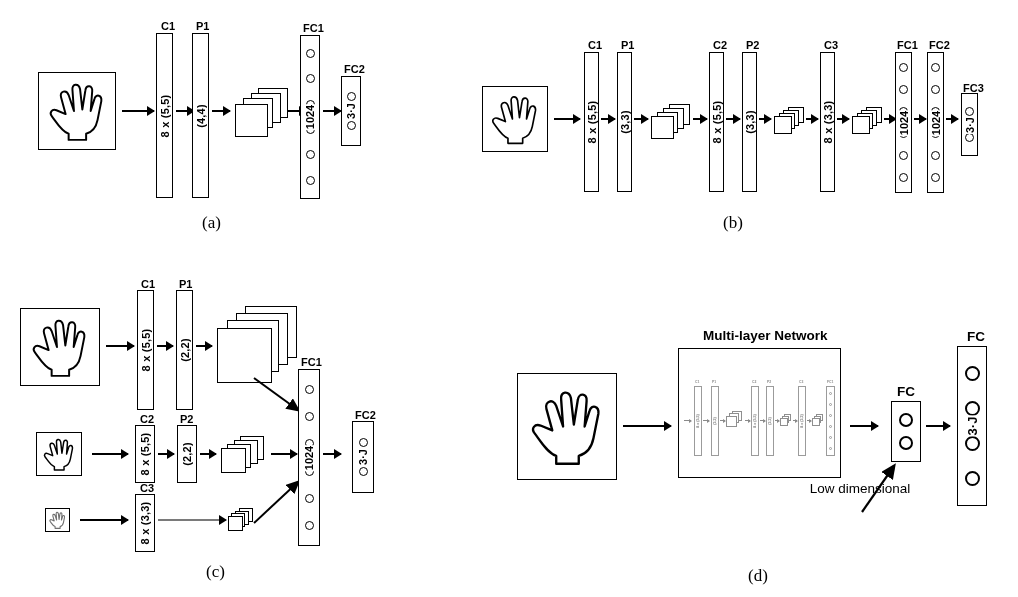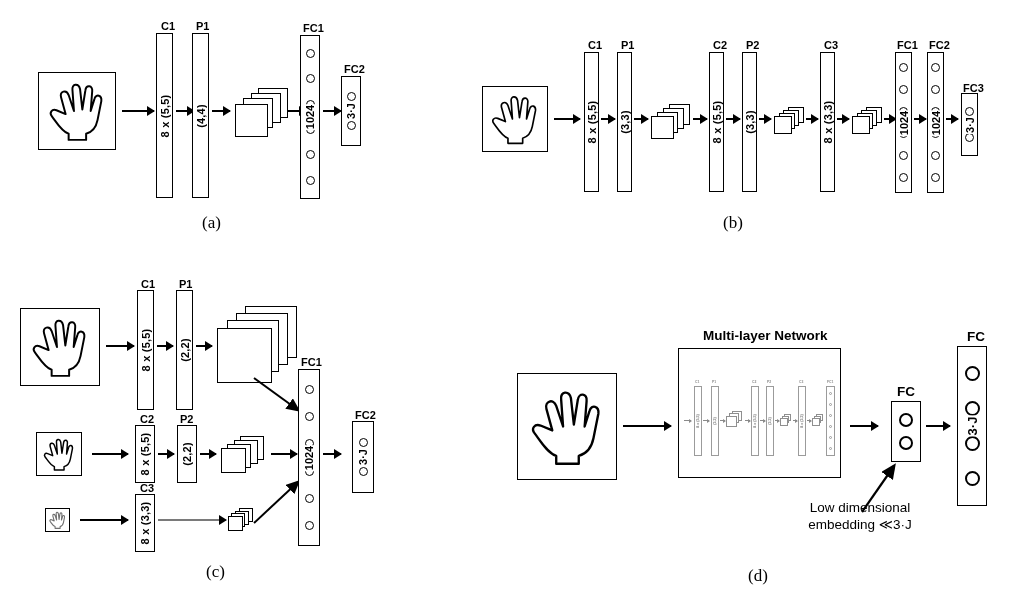--- a/index.html
+++ b/index.html
@@ -459,19 +459,18 @@
 
   <svg class="diagarrow" style="left:398px;top:178px;width:60px;height:58px;" viewBox="0 0 60 58">
     <defs>
       <marker id="ahd" markerWidth="7" markerHeight="7" refX="5.5" refY="3.2" orient="auto">
         <path d="M0,0 L7,3.2 L0,6.4 z" fill="#000"></path>
       </marker>
     </defs>
     <line x1="4" y1="54" x2="36" y2="8" stroke="#000" stroke-width="2.2" marker-end="url(#ahd)"></line>
   </svg>
 
-  <div class="note" style="left:310px;top:219px;width:180px;">
+  <div class="note" style="left:310px;top:200px;width:180px;">
     <div>Low dimensional</div>
-    <div>embedding ≪3·J</div>
   </div>
 
   <div class="panelcap" style="left:288px;top:286px;">(d)</div>
 </div>
 
 </body></html>

